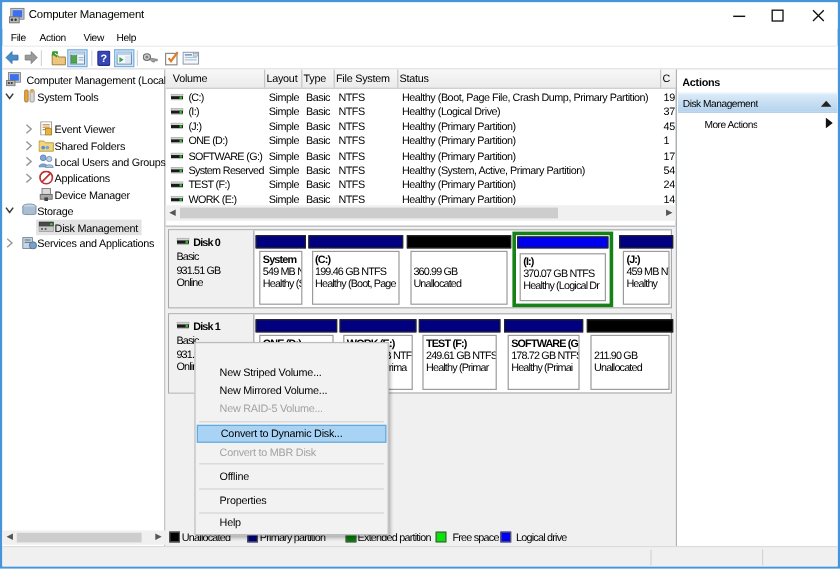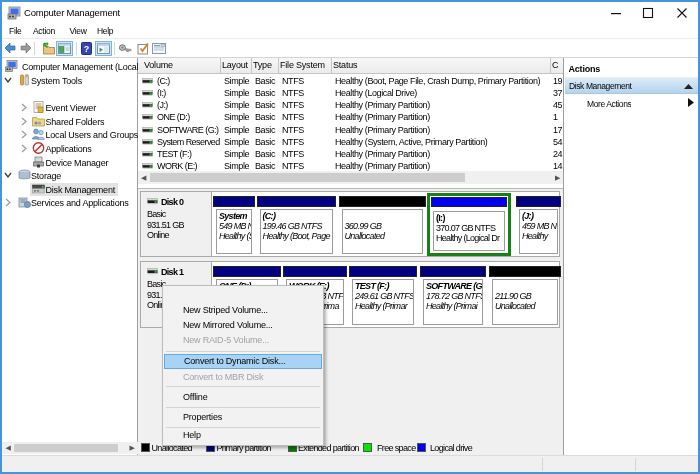--- a/index.html
+++ b/index.html
@@ -26,21 +26,21 @@
 .vrow span { white-space:nowrap; }
 .sbar { position:absolute; background:#f0f0f0; }
 .sthumb { position:absolute; background:#cdcdcd; }
 .sarrow { position:absolute; color:#555; text-align:center; }
 #diskarea { position:absolute; left:0; top:130px; width:425px; height:267px; background:#f0f0f0; border-top:1px solid #b9b9b9; font-size:9px; letter-spacing:-0.7px; }
 .diskrow { position:absolute; left:2px; width:420px; border:1px solid #a9a9a9; background:#fff; }
 .dlabel { position:absolute; left:0; top:0; width:71px; height:100%; background:#f0f0f0; border-right:1px solid #a9a9a9; }
 .cell { position:absolute; top:0; height:100%; }
 .strip { position:absolute; left:0; top:4px; width:100%; height:11px; border:1px solid #222; }
 .cbox { position:absolute; left:3px; right:3px; top:17px; bottom:2px; border:1px solid #9b9b9b; background:#fff; padding:1px 0 0 2px; overflow:hidden; }
-.cbox div { white-space:nowrap; height:10px; line-height:10px;font-style:italic; }
+.cbox div { white-space:nowrap; height:10px; line-height:10px; }
 .lsq { position:absolute; width:9px; height:9px; border:1px solid #555; }
 .ltx { position:absolute; font-size:9px; letter-spacing:-0.65px; height:10px; line-height:10px; white-space:nowrap; }
 #dmbar { position:absolute; left:0; top:19px; width:133px; height:17px; background:linear-gradient(#dcebf8,#b4d3ee); border-top:1px solid #e8f1fa; border-bottom:1px solid #a8c6e0; }
 #ctx { position:absolute; left:160px; top:283px; width:162px; height:161px; background:#f2f2f2; border:1px solid #bcbcbc; box-shadow:2px 2px 3px rgba(0,0,0,0.3); font-size:9px; letter-spacing:-0.2px; }
 .mi { position:absolute; left:1px; width:158px; height:15px; line-height:15px; padding-left:19px; white-space:nowrap; }
 .mid { color:#a2a2a2; }
 .msep { position:absolute; left:3px; width:154px; height:1px; background:#d4d4d4; }
 </style></head>
 <body>
 <div id="win">

